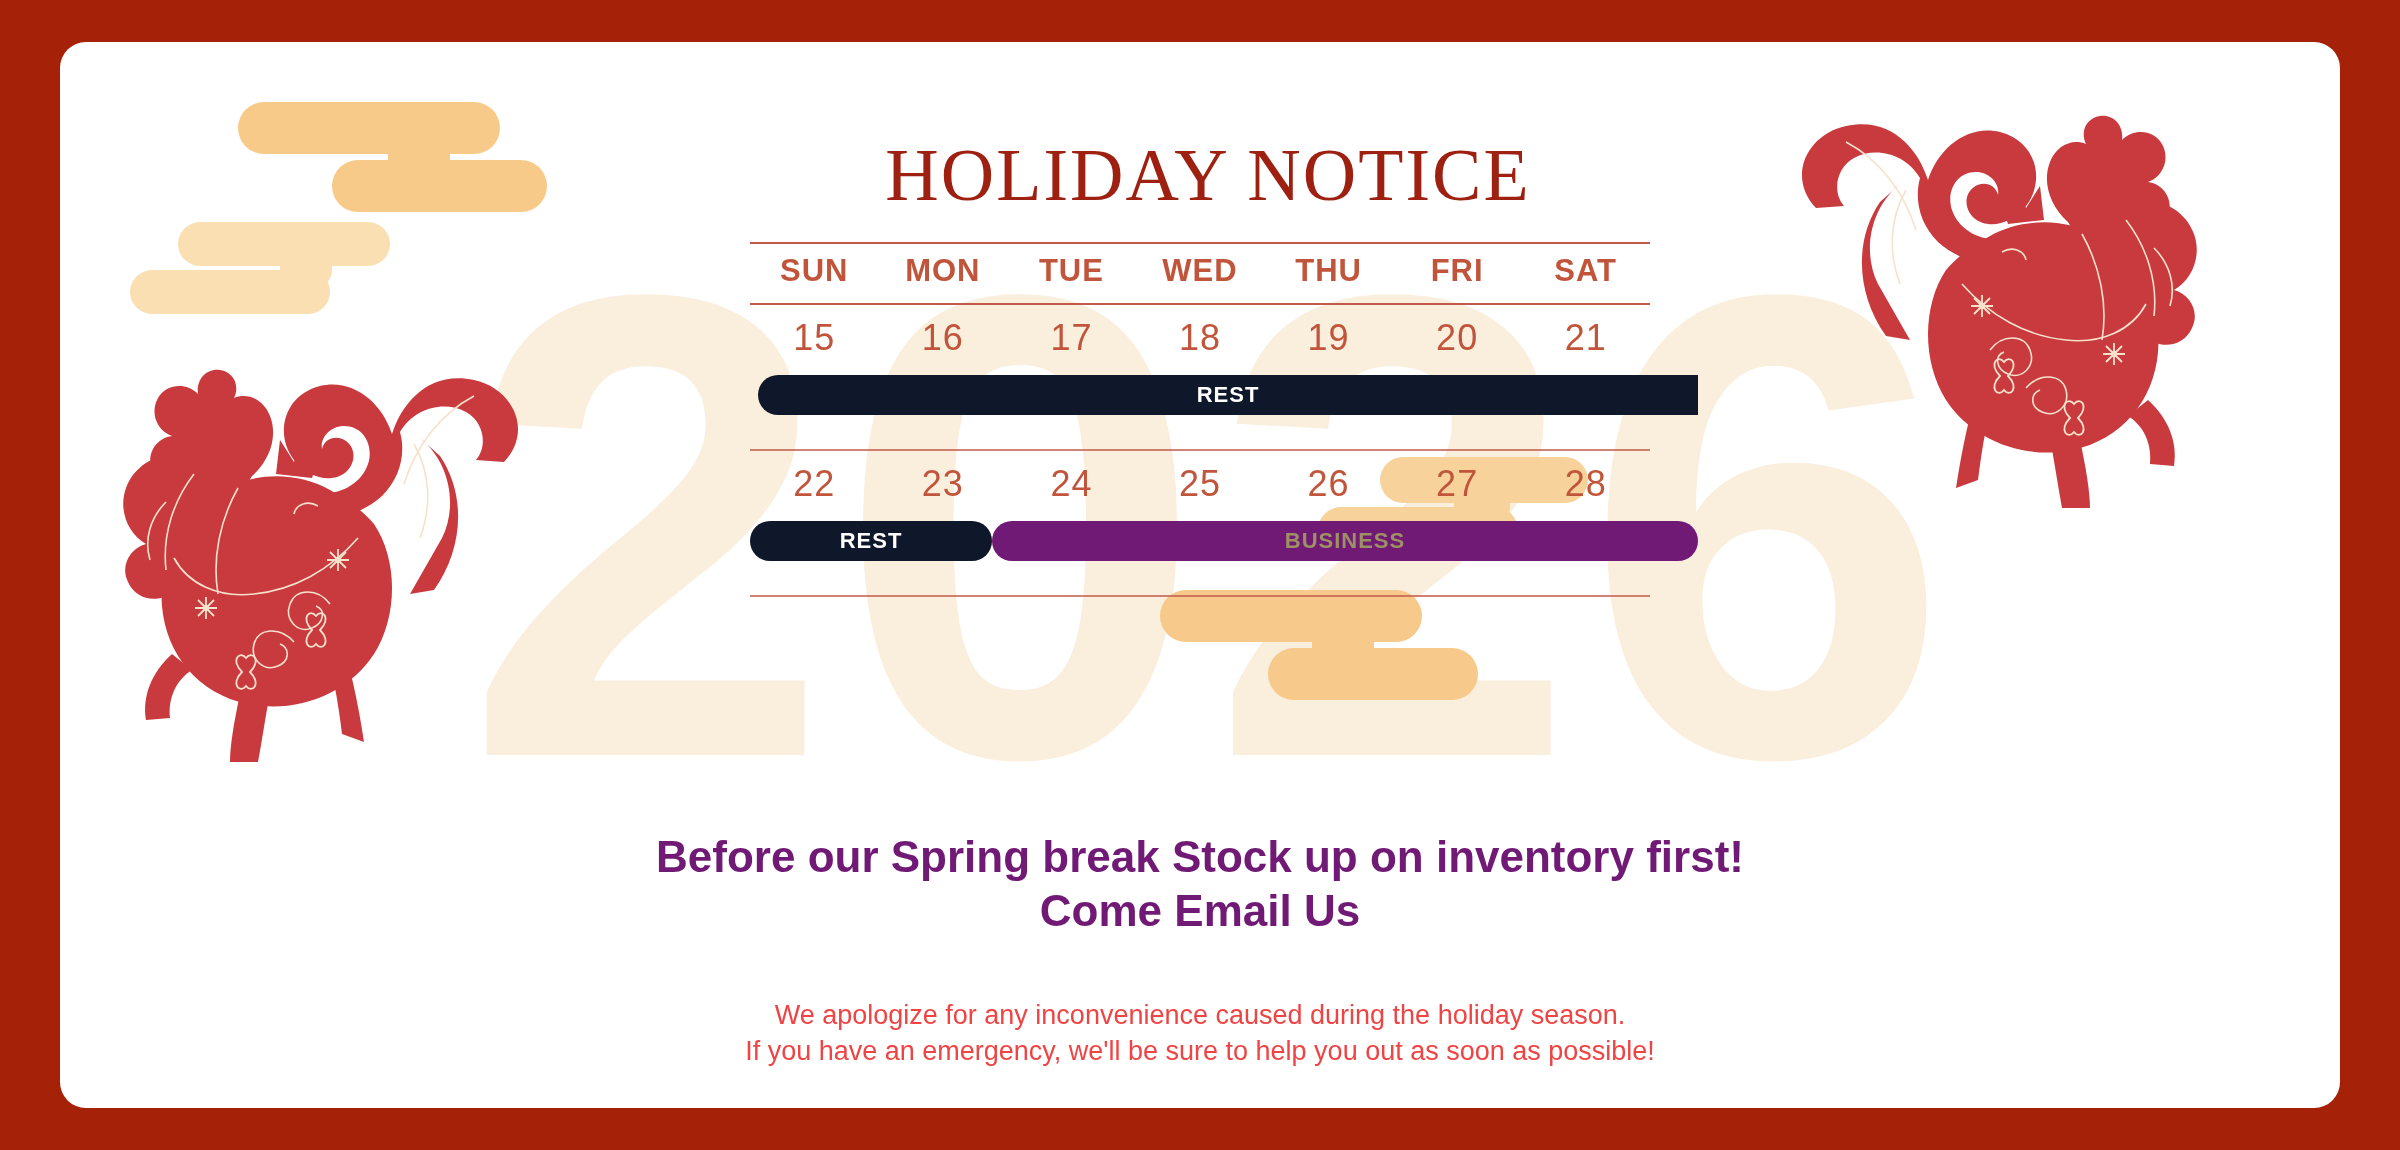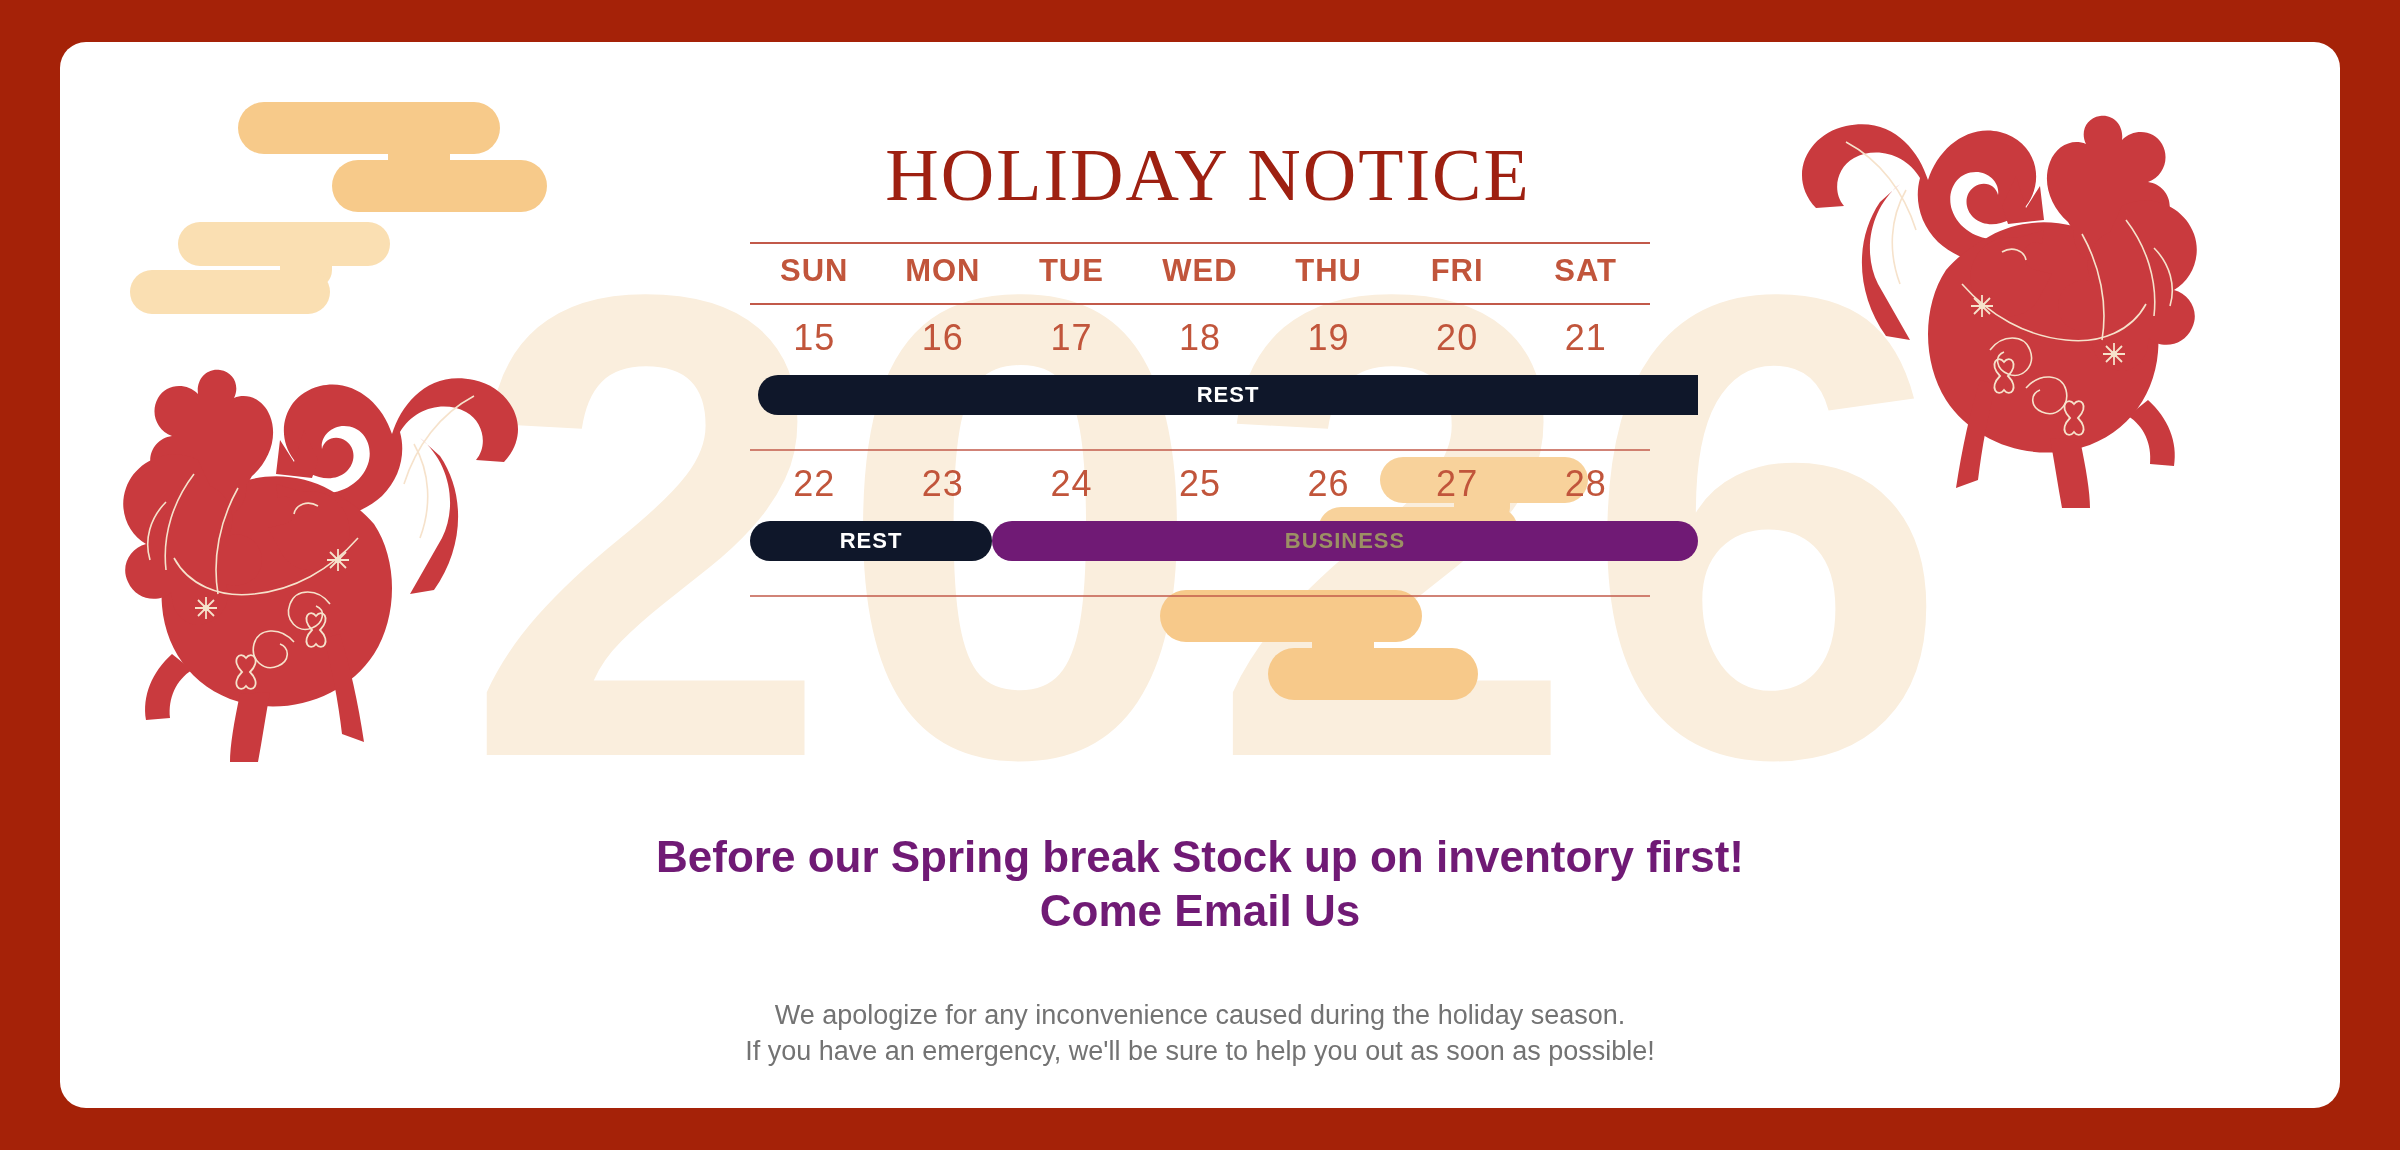--- a/index.html
+++ b/index.html
@@ -128,21 +128,21 @@
     text-align:center;
     color:#701a75;
     font-size:44px;
     font-weight:700;
     line-height:1.22;
   }
   .footnote{
     position:absolute;
     left:0; top:955px; width:100%;
     text-align:center;
-    color:#737373;
+    color:#ef4444;
     font-size:27px;
     line-height:1.35;
   }
 </style>
 </head>
 <body>
 
 <div class="poster">
 
   <div class="watermark">2026</div>

